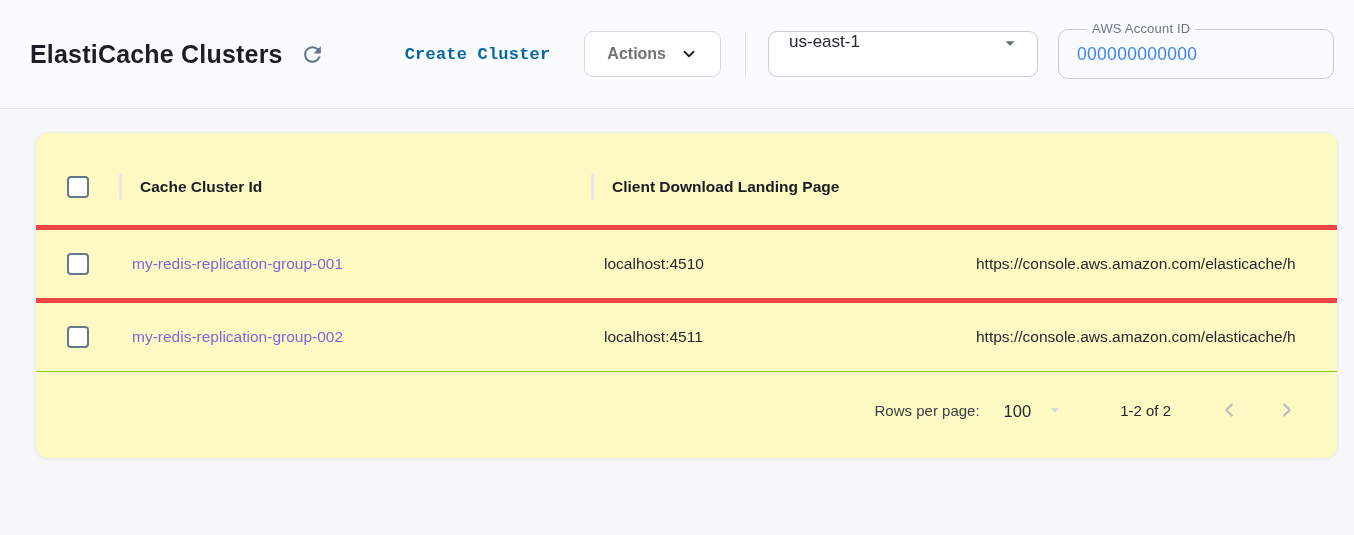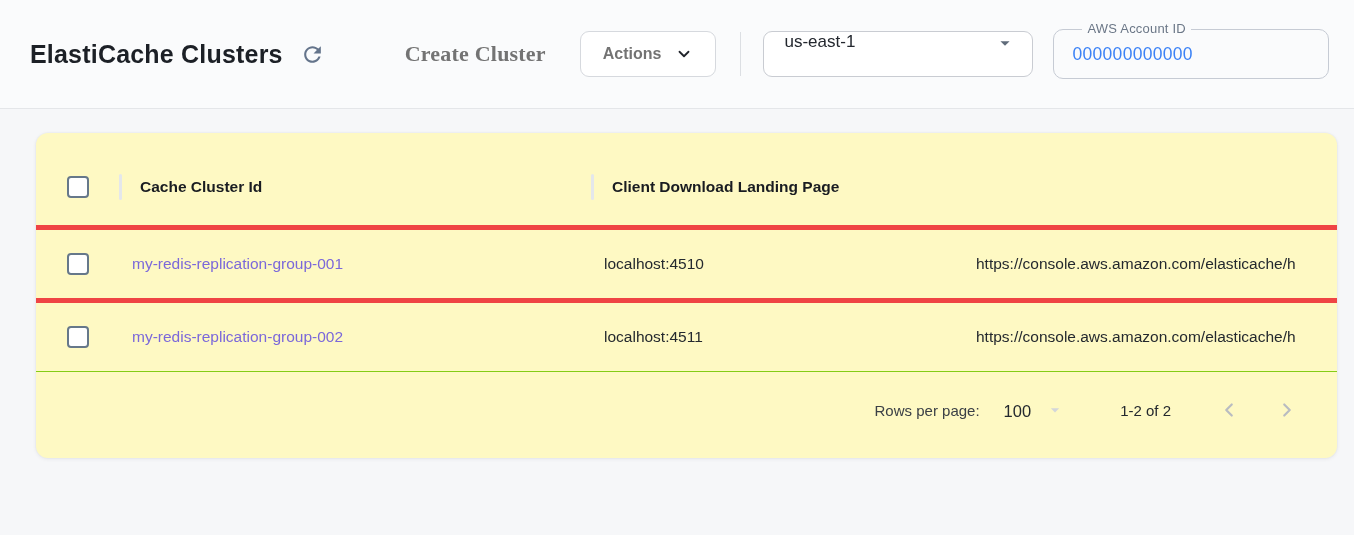--- a/index.html
+++ b/index.html
@@ -29,22 +29,22 @@
   .refresh-btn {
     margin-left: 16px;
     width: 28px; height: 28px;
     display: flex; align-items: center; justify-content: center;
     background: none; border: none; cursor: pointer;
   }
   .refresh-btn svg { fill: #64748b; }
   .create-btn {
     margin-left: 78px;
     background: none; border: none; cursor: pointer;
-    font-family: Liberation Serif, serif;
-    font-size: 22px; font-weight: 700; color: #737373;
+    font-family: Liberation Mono, monospace;
+    font-size: 17px; font-weight: 700; color: #0369a1;
     letter-spacing: 0.2px;
   }
   .actions-btn {
     margin-left: 34px;
     height: 46px;
     padding: 0 22px;
     display: flex; align-items: center; gap: 14px;
     background: #fff;
     border: 1px solid #d6d9de;
     border-radius: 9px;

